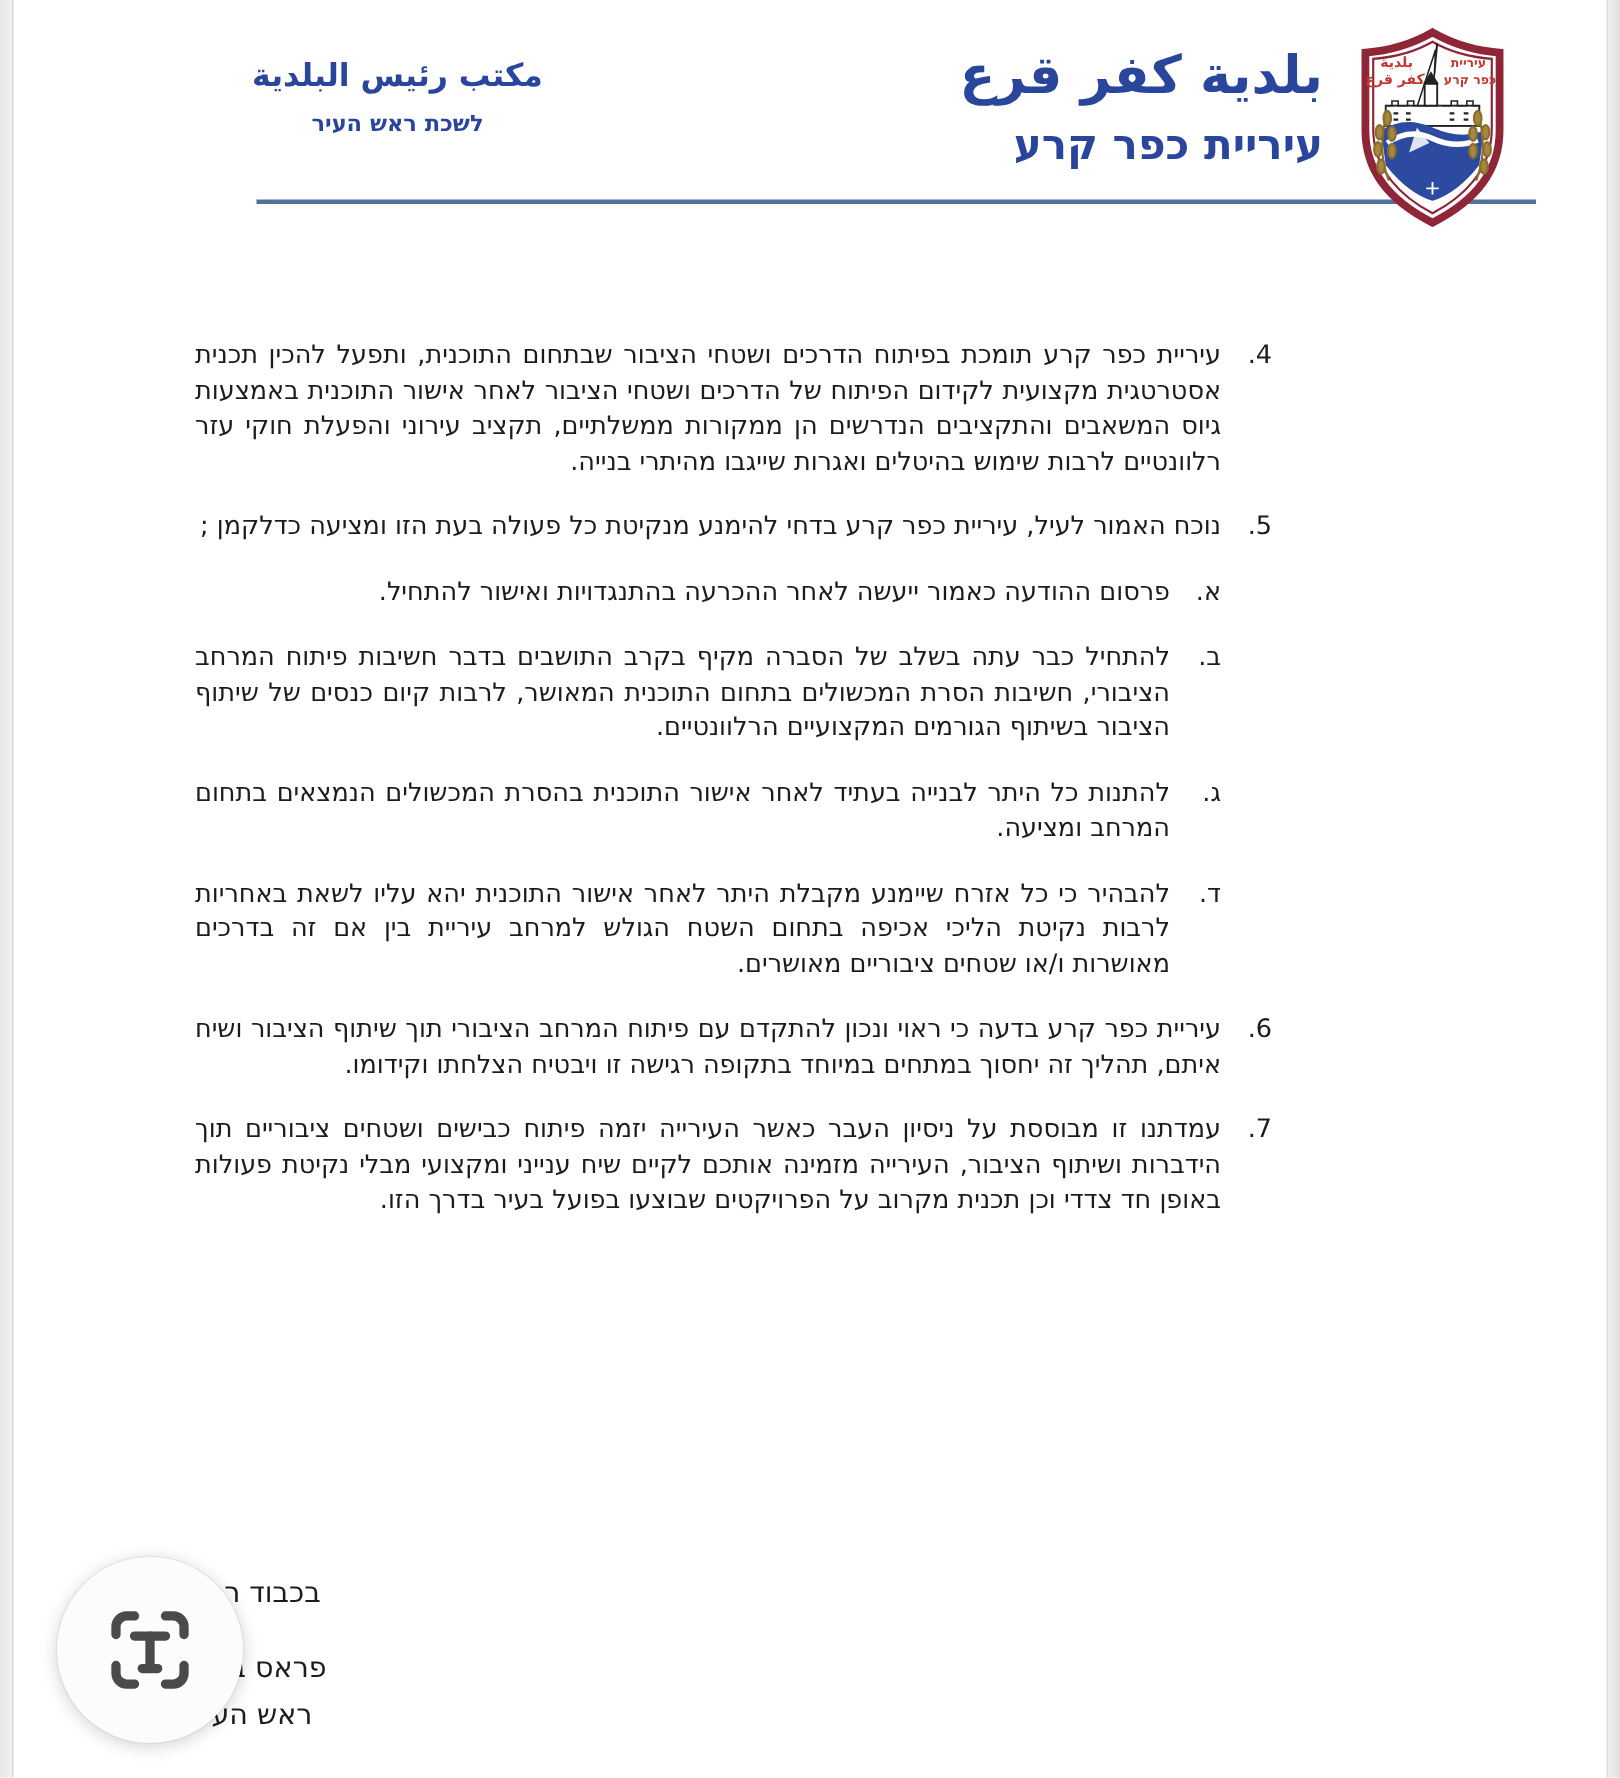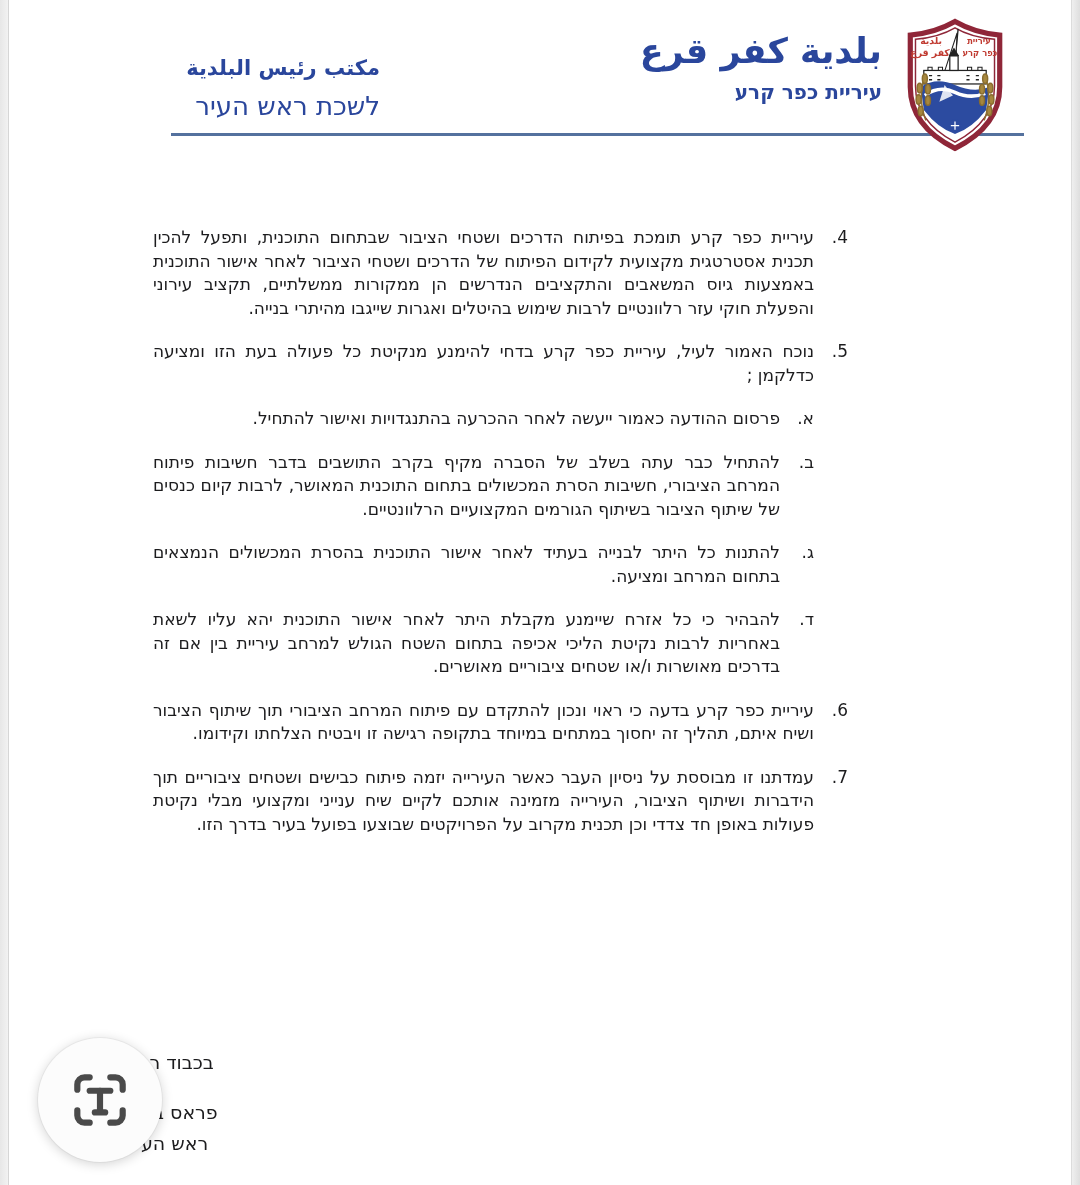--- a/index.html
+++ b/index.html
@@ -8,33 +8,33 @@
   .page{position:absolute;inset:0;background:#ffffff;}
 
   
   .edge{position:absolute;top:0;bottom:0;}
   .edge.left{left:0;width:8px;background:linear-gradient(to right,#e7e7e7,#f2f2f2);border-right:1px solid #d6d6d6;}
   .edge.right{right:0;width:8px;background:linear-gradient(to left,#dedede,#efefef);border-left:1px solid #dcdcdc;}
 
   
   .brand{position:absolute;top:30px;right:198px;text-align:right;color:#2a469c;direction:rtl;}
   .brand-ar{font-size:35px;font-weight:bold;line-height:1.25;}
-  .brand-he{font-size:20px;font-weight:bold;margin-top:6px;}
-  .office{position:absolute;top:36px;left:150px;width:230px;text-align:right;color:#2a469c;direction:rtl;margin-top:18px;}
+  .brand-he{font-size:28px;font-weight:bold;margin-top:6px;}
+  .office{position:absolute;top:36px;left:150px;width:230px;text-align:center;color:#2a469c;direction:rtl;}
   .office-ar{font-size:21px;font-weight:bold;line-height:1.4;}
-  .office-he{font-size:26px;font-weight:normal;margin-top:8px;}
+  .office-he{font-size:15px;font-weight:bold;margin-top:8px;}
   .rule{position:absolute;top:133px;left:171px;width:853px;height:3px;background:#54719e;}
   .logo{position:absolute;top:18px;left:903px;width:104px;height:134px;}
 
   
   .letter{position:absolute;top:226px;left:130px;width:718px;direction:rtl;
           font-size:17px;line-height:23.5px;color:#1c1c1e;}
   .item{display:flex;margin-bottom:20px;}
   .item .marker{flex:0 0 34px;white-space:nowrap;}
-  .item .itext{flex:1;text-align:justify;margin-left:23px;}
+  .item .itext{flex:1;text-align:justify;}
   .item.l2{margin-right:34px;}
 
   
   .signature{position:absolute;left:126px;top:1051px;direction:rtl;text-align:left;font-size:19px;}
   .sig-closing{margin-bottom:28px;}
   .sig-name{margin-bottom:9px;}
 
   
   .live-text-btn{position:absolute;left:38px;top:1038px;width:124px;height:124px;border-radius:50%;
      background:#fcfcfc;box-shadow:0 2px 12px rgba(0,0,0,0.18),0 0 0 1px rgba(0,0,0,0.04);

